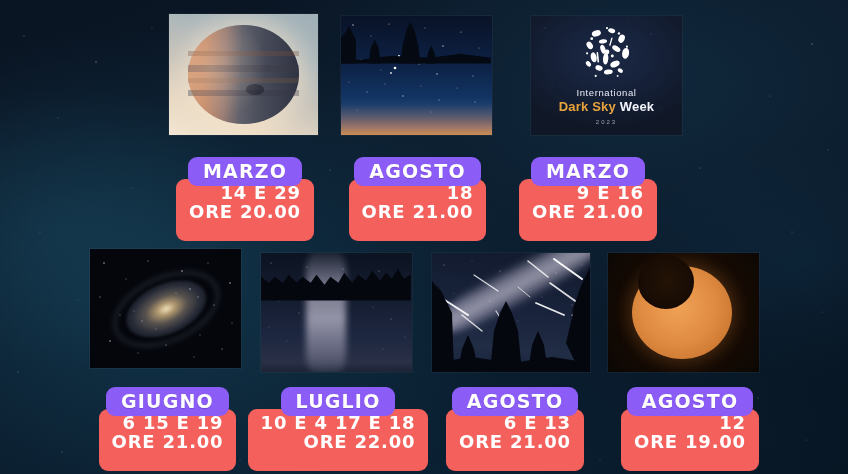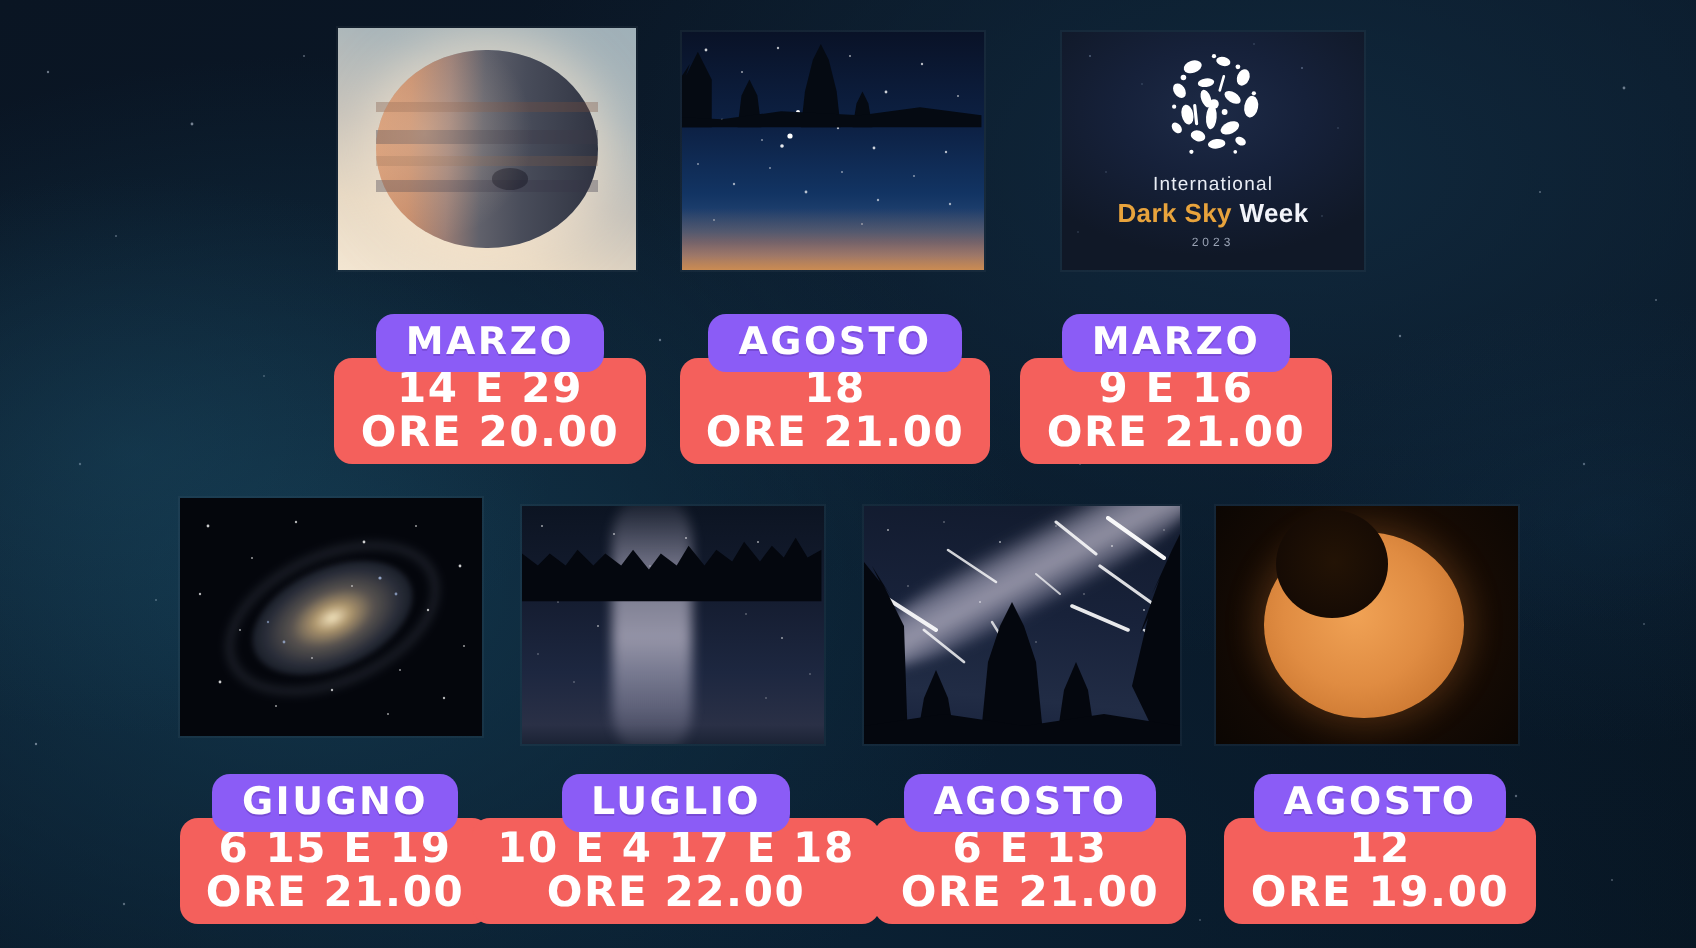--- a/index.html
+++ b/index.html
@@ -196,27 +196,27 @@
     border-radius: 9px;
     position: relative;
     z-index: 2;
     white-space: nowrap;
     font-family: "DejaVu Sans", sans-serif;
     text-shadow: 0 1px 0 rgba(60,20,120,0.25);
   }
   .badge-detail {
     background: #f4605c;
     color: #ffffff;
-    font-size: 21px;
+    font-size: 18px;
     font-weight: 700;
     letter-spacing: 0.8px;
-    padding: 4px 13px 4px;
+    padding: 4px 13px 20px;
     border-radius: 9px;
     margin-top: -7px;
-    text-align: center;
+    text-align: right;
     line-height: 1.06;
     position: relative;
     z-index: 1;
     white-space: nowrap;
     font-family: "DejaVu Sans", sans-serif;
   }
   .badge-detail .line { display: block; }
 </style>
 </head>
 <body>

